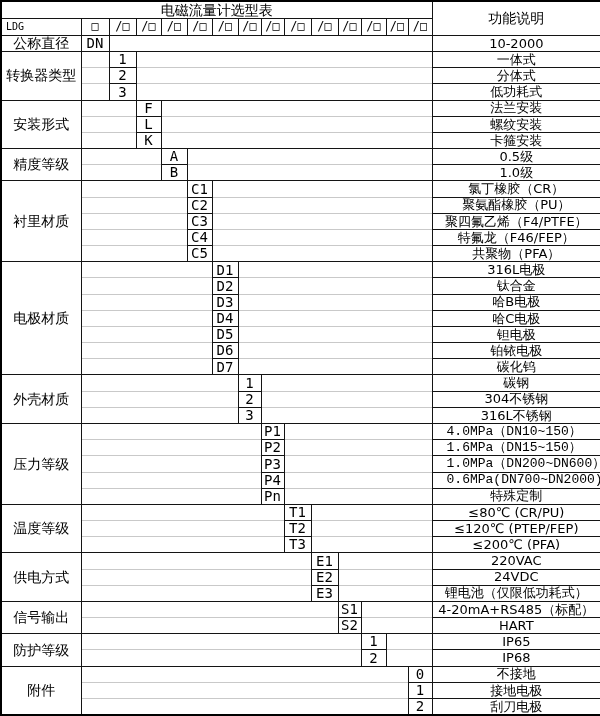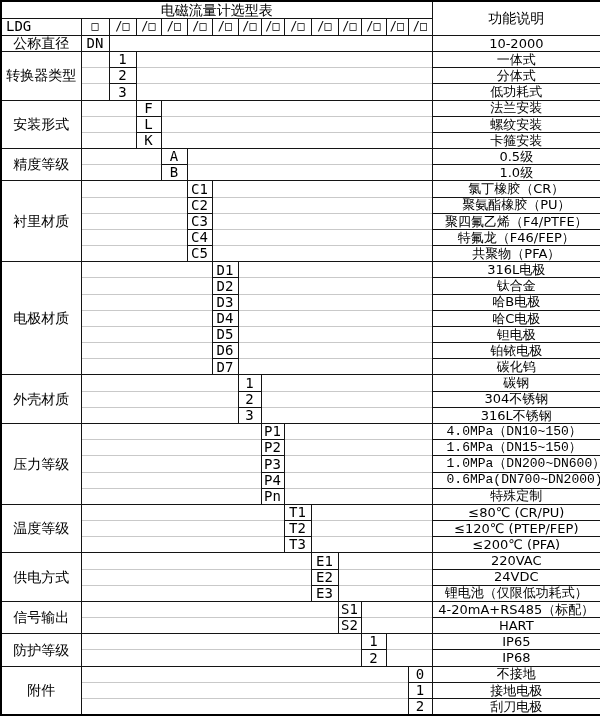--- a/index.html
+++ b/index.html
@@ -6,21 +6,21 @@
   body{width:600px;font-family:"DejaVu Sans","Liberation Sans",sans-serif;color:#000;}
   table.sel{width:600px;height:716px;border-collapse:collapse;table-layout:fixed;
     border:2px solid #000;background:#fff;}
   td{padding:0;margin:0;font-size:13px;text-align:center;vertical-align:middle;
     overflow:hidden;white-space:nowrap;line-height:1.05;}
   tr{height:16px;}
   tr.hdr{height:17px;padding-left:28px;}
   td.title-cell{border-bottom:1px solid #141414;font-size:14px;}
   td.func-header{border-left:1px solid #141414;border-bottom:1px solid #141414;font-size:14px;}
   td.prefix-cell{border:1px solid #141414;text-align:left;padding-left:4px;
-    font-family:"DejaVu Sans Mono","Liberation Mono",monospace;font-size:14px;}
+    font-family:"DejaVu Sans Mono","Liberation Mono",monospace;font-size:10px;}
   td.slot-cell,td.base-box{border:1px solid #141414;
     font-family:"DejaVu Sans Mono","Liberation Mono",monospace;font-size:12px;}
   td.label-cell{border-right:1px solid #141414;font-size:14px;text-align:center;}
   td.code-cell{border:1px solid #141414;
     font-family:"DejaVu Sans Mono","Liberation Mono",monospace;font-size:14px;}
   td.func-cell{border-left:1px solid #141414;border-top:1px solid #141414;
     border-bottom:1px solid #141414;font-size:13px;}
   td.func-cell.al{text-align:left;padding-left:14px;font-family:Liberation Mono, monospace;}
   td.spacer{border-top:1px solid #c9c9c9;}
   tr.sec-start td{border-top:1px solid #141414;}

